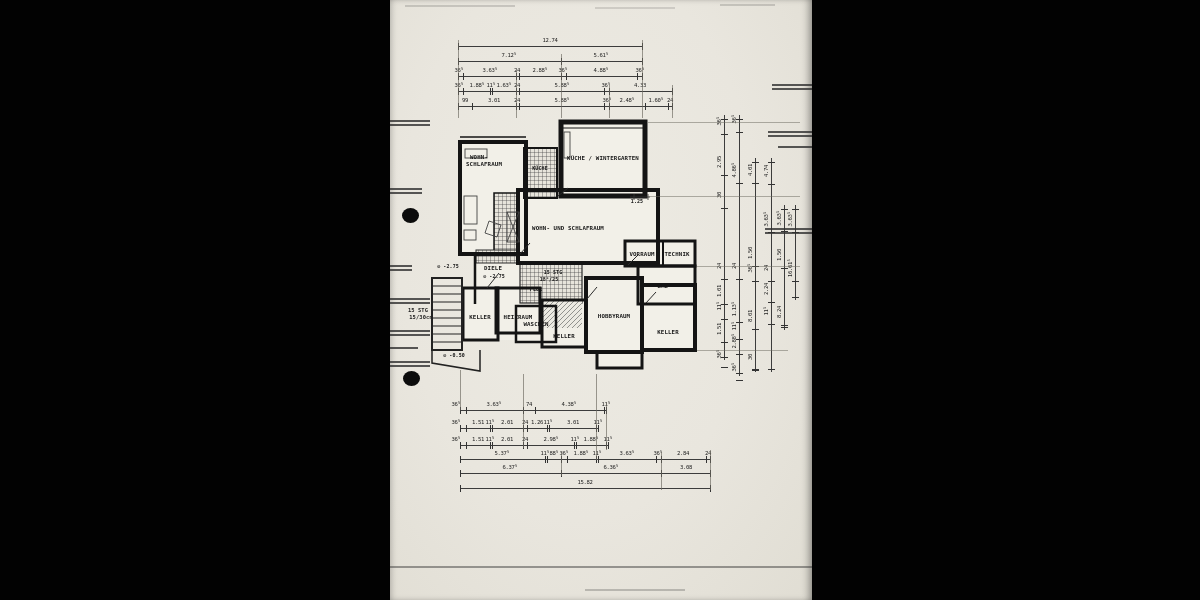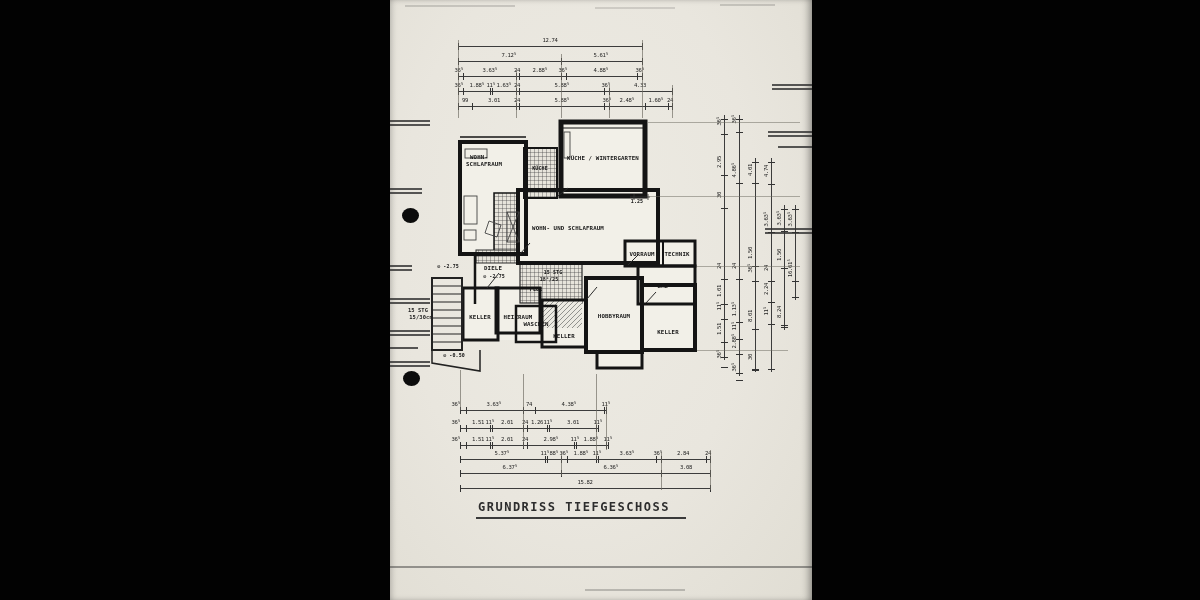--- a/index.html
+++ b/index.html
@@ -409,15 +409,14 @@
         <div class="edge-line" style="left: 0px; top: 566px; width: 422px; opacity: 0.45;"></div>
         <div class="edge-line" style="left: 15px; top: 5px; width: 110px; opacity: 0.18;"></div>
         <div class="edge-line" style="left: 205px; top: 7px; width: 80px; opacity: 0.15;"></div>
         <div class="edge-line" style="left: 330px; top: 4px; width: 55px; opacity: 0.18;"></div>
         <div class="edge-line" style="left: 195px; top: 589px; width: 100px; opacity: 0.25;"></div>
       </div>
 
     <div class="hole" style="left:12px;top:208px;"></div>
     <div class="hole" style="left:13px;top:371px;"></div>
 
-    <div class="title-block">GRUNDRISS TIEFGESCHOSS</div>
   </div>
 </div>
 
 </body></html>

